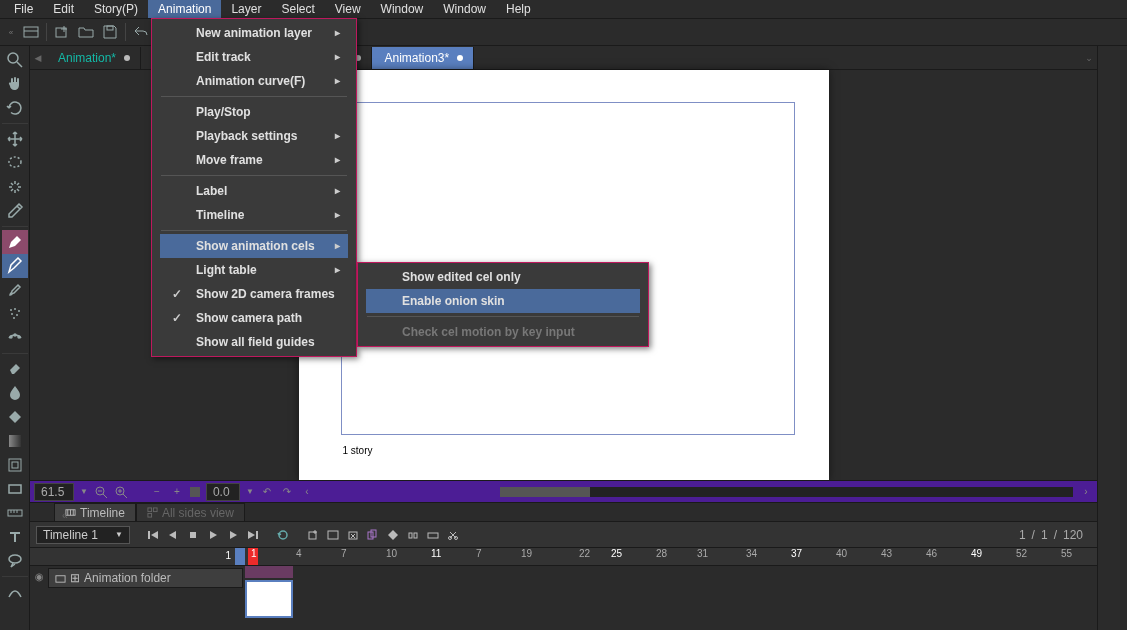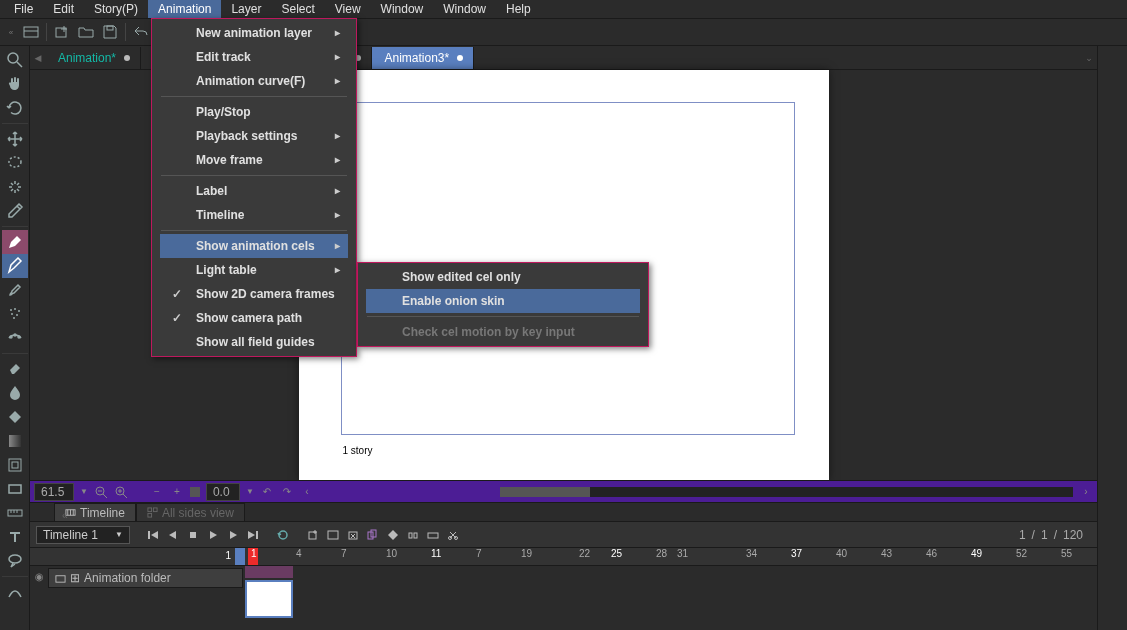--- a/index.html
+++ b/index.html
@@ -521,21 +521,21 @@
     <span class="tick" style="left: 6px; color: rgb(255, 255, 255);">1</span>
         <span class="tick" style="left: 51px;">4</span>
         <span class="tick" style="left: 96px;">7</span>
         <span class="tick" style="left: 141px;">10</span>
         <span class="tick" style="left: 186px; color: rgb(255, 255, 255);">11</span>
         <span class="tick" style="left: 231px;">7</span>
         <span class="tick" style="left: 276px;">19</span>
         <span class="tick" style="left: 334px;">22</span>
         <span class="tick" style="left: 366px; color: rgb(255, 255, 255);">25</span>
         <span class="tick" style="left: 411px;">28</span>
-        <span class="tick" style="left: 432px;">31</span>
+        <span class="tick" style="left: 452px;">31</span>
         <span class="tick" style="left: 501px;">34</span>
         <span class="tick" style="left: 546px; color: rgb(255, 255, 255);">37</span>
         <span class="tick" style="left: 591px;">40</span>
         <span class="tick" style="left: 636px;">43</span>
         <span class="tick" style="left: 681px;">46</span>
         <span class="tick" style="left: 726px; color: rgb(255, 255, 255);">49</span>
         <span class="tick" style="left: 771px;">52</span>
         <span class="tick" style="left: 816px;">55</span>
       </div>
   </div>

